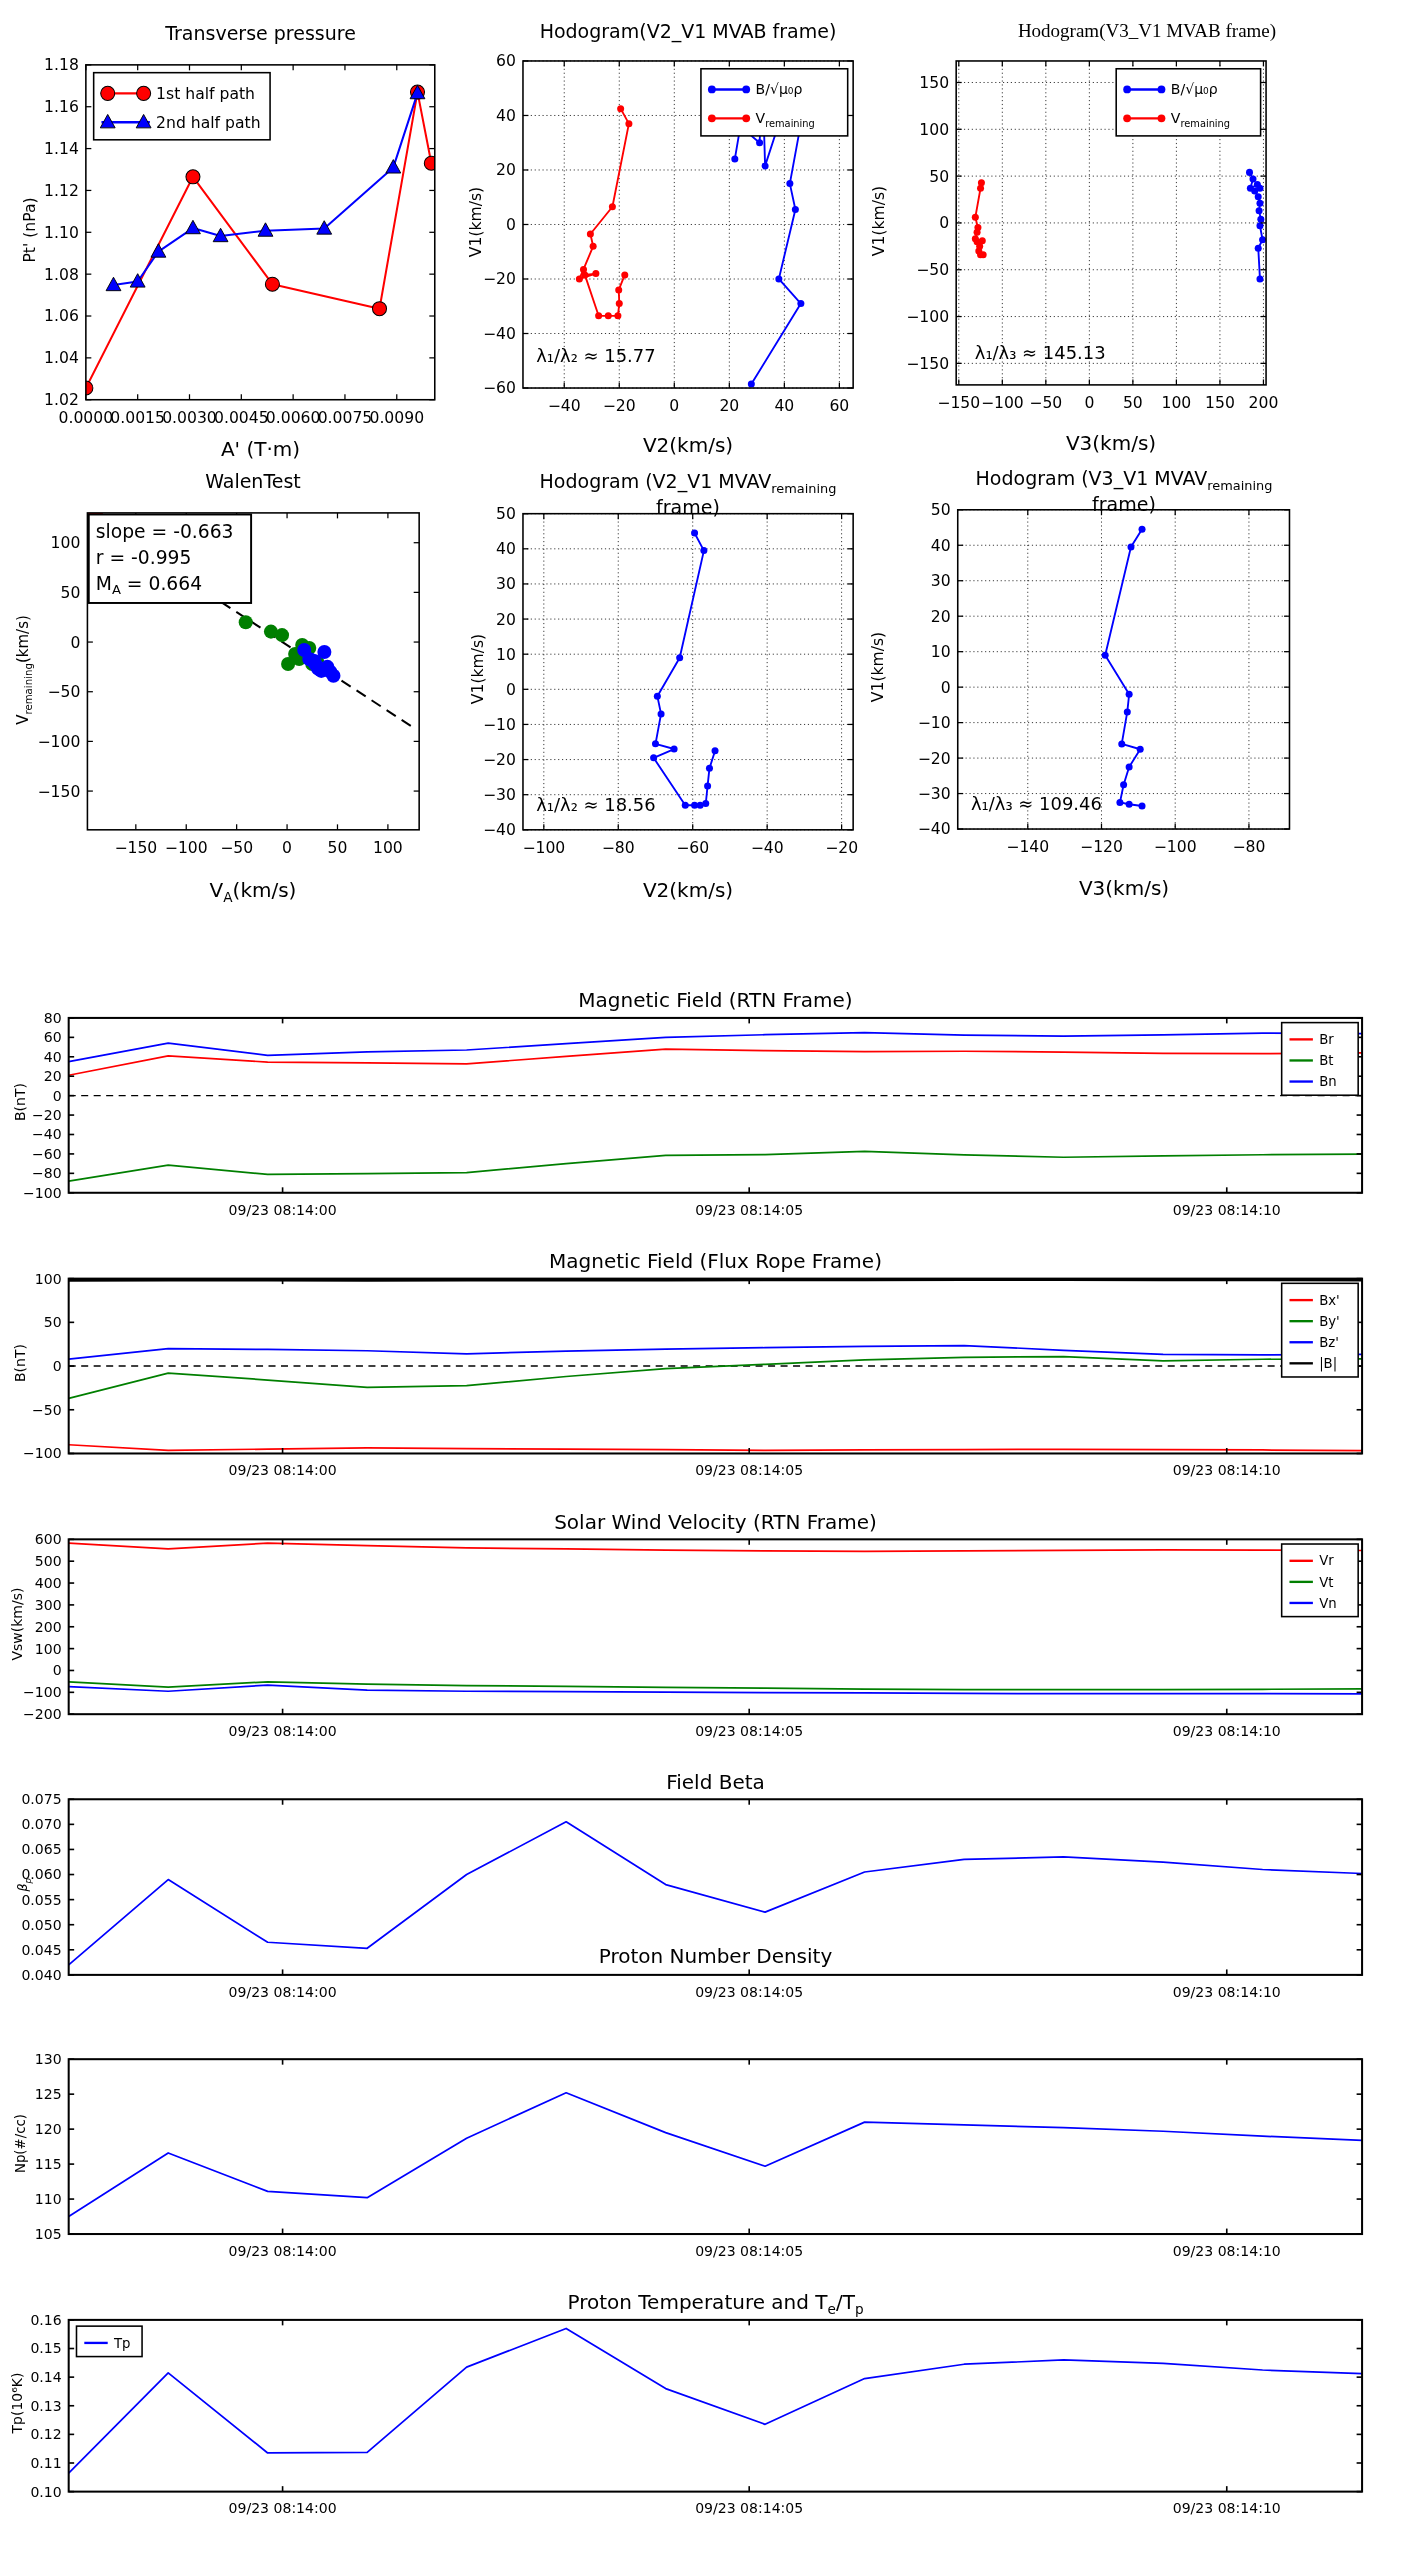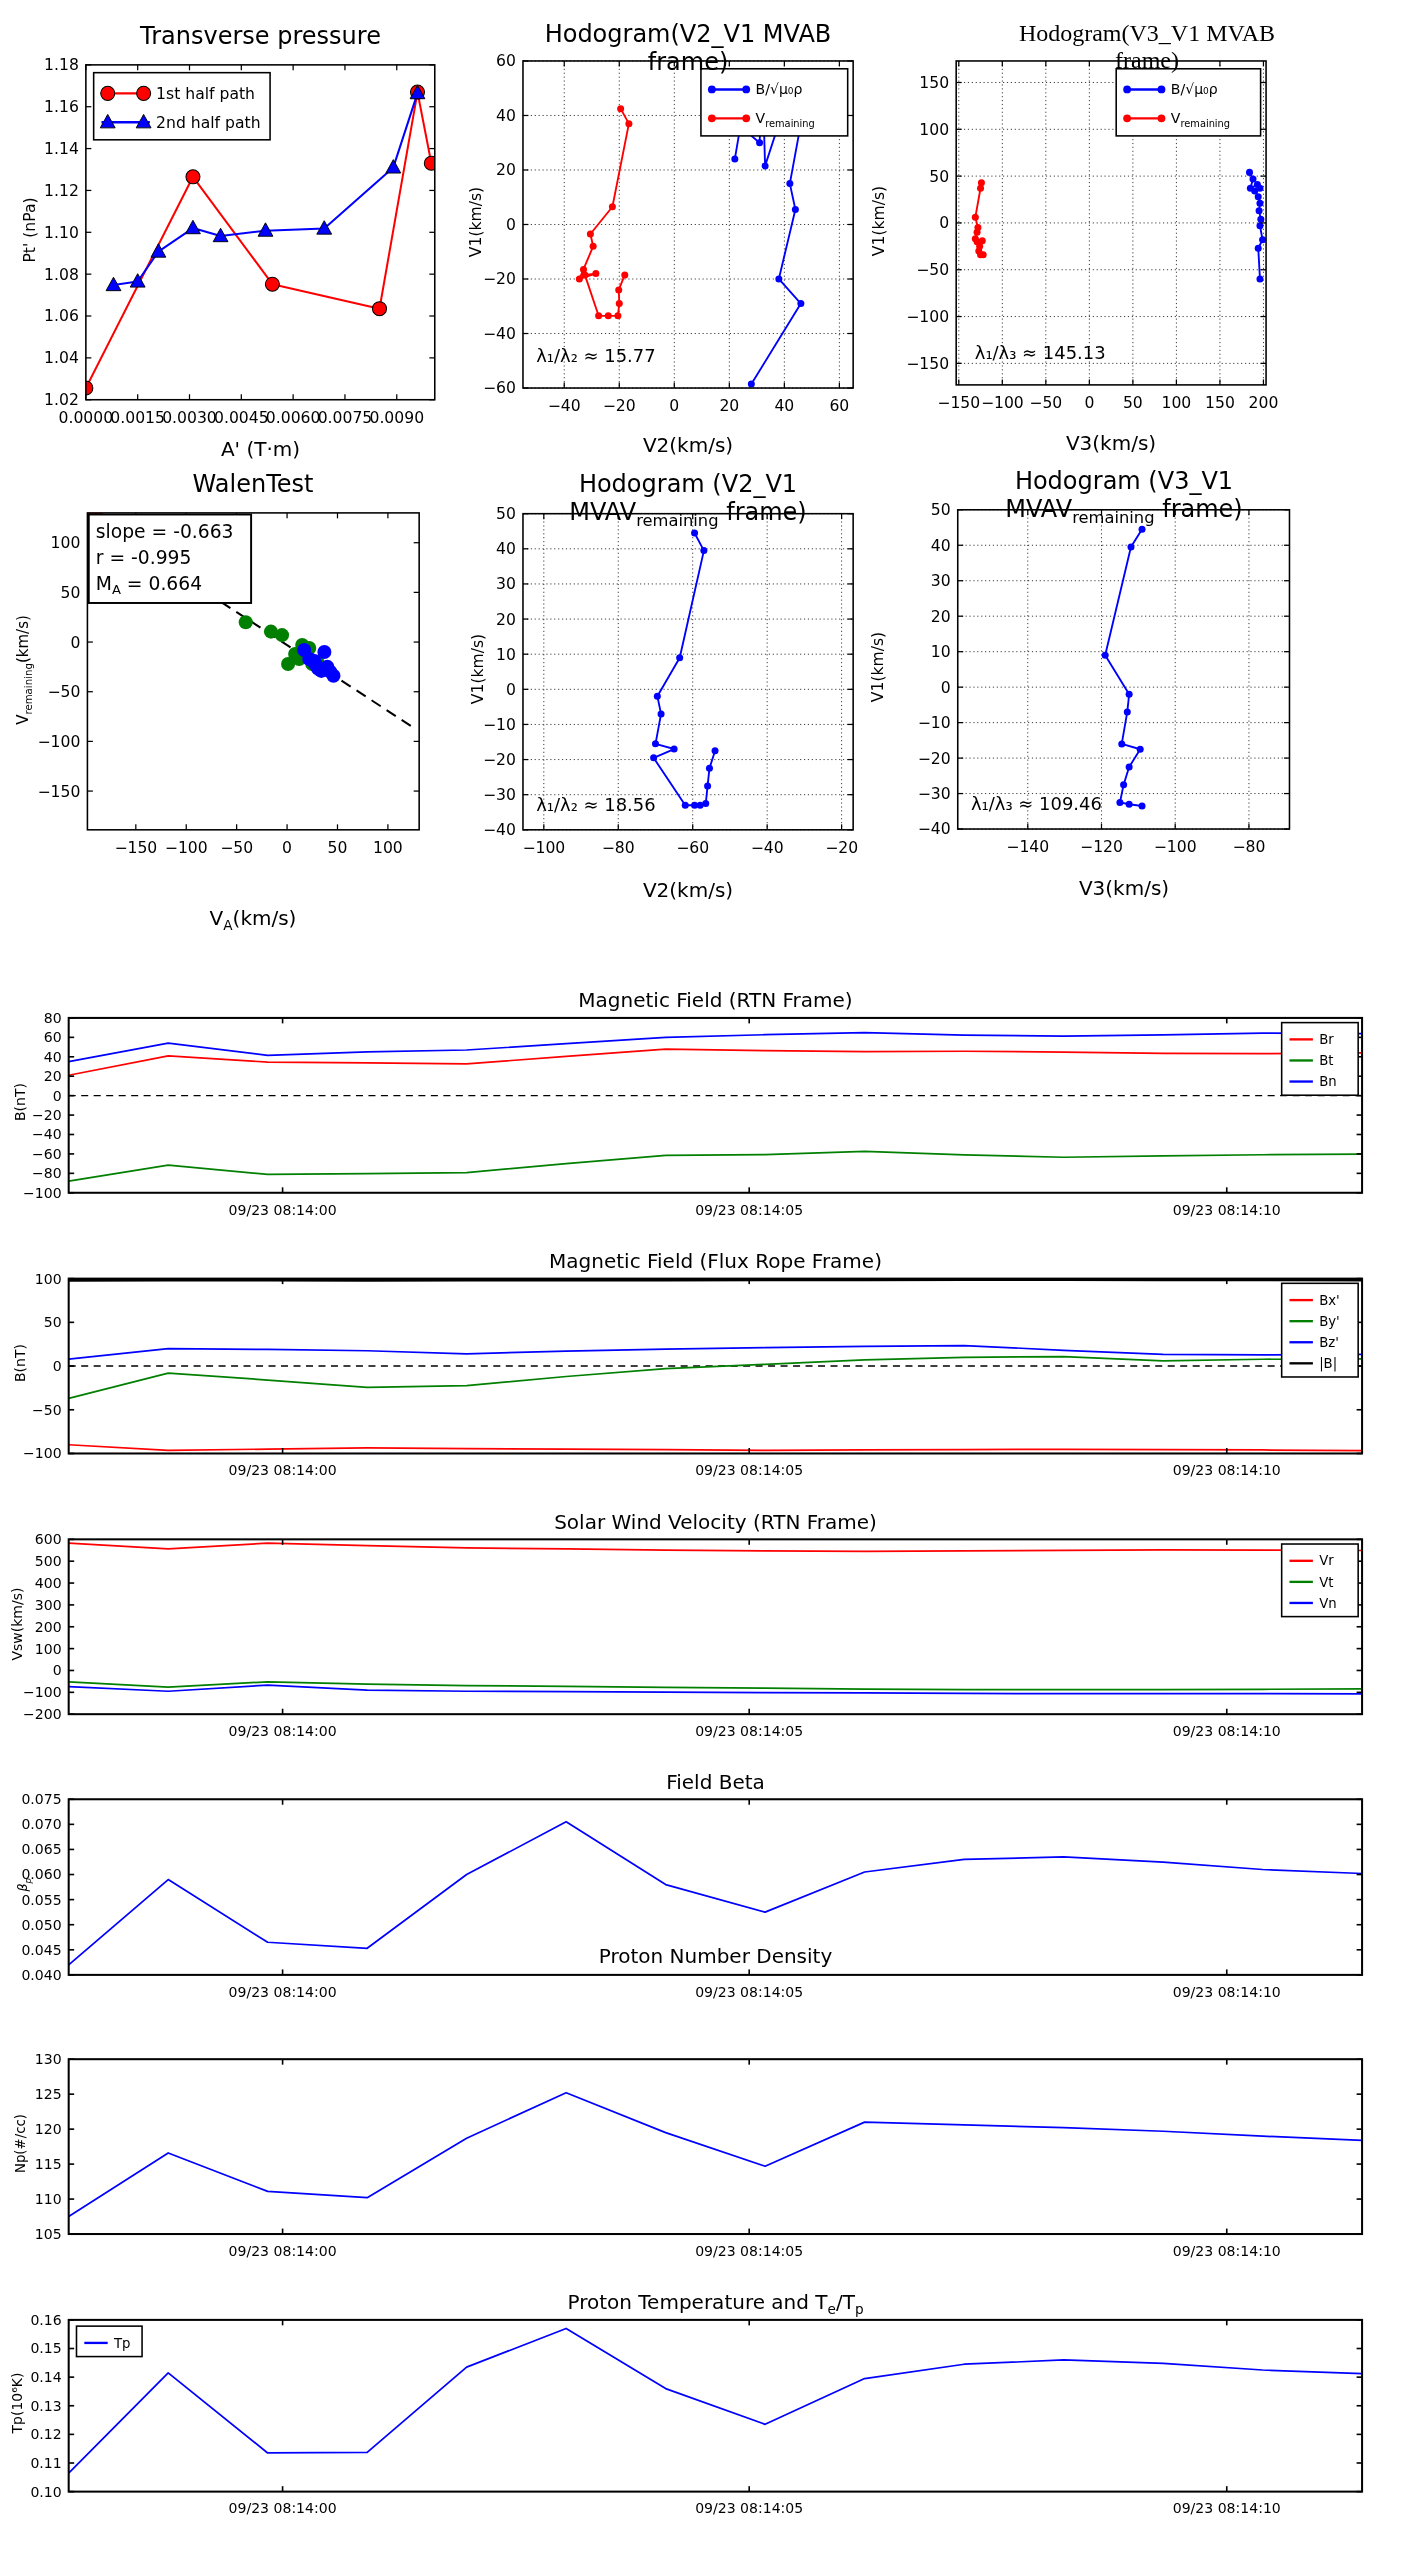--- a/index.html
+++ b/index.html
@@ -1,40 +1,40 @@
 <!DOCTYPE html>
 <html style="font-size:12.5px"><head>
 <meta charset="utf-8">
 <style>
   html,body{margin:0;padding:0;background:#fff;}
   #page{position:relative;width:1405px;height:2576px;background:#ffffff;
         font-family:"DejaVu Sans",sans-serif;color:#000;overflow:hidden;}
   #fig{position:absolute;left:0;top:0;}
   svg text{font-family:"DejaVu Sans",sans-serif;fill:#000;}
-  .title{position:absolute;text-align:center;font-size:24px;}
+  .title{position:absolute;text-align:center;font-size:19px;}
   .title.ts{font-size:20px;}
   .xlabel{position:absolute;text-align:center;font-size:20px;}
   .ylabel{position:absolute;width:250px;text-align:center;font-size:15.6px;transform:rotate(-90deg);}
   sub{font-size:68%;}
   .t0{left:86px;top:22px;width:349px;}
   .t1{left:523px;top:19.5px;width:330px;}
   .t2{left:992px;top:19.5px;width:310px;font-family:Liberation Serif, serif;}
   .t3{left:87px;top:470px;width:332px;}
   .t4{left:523px;top:470px;width:330px;}
   .t5{left:958px;top:467px;width:332px;}
   .t6{left:69px;top:988px;width:1293px;}
   .t7{left:69px;top:1249px;width:1293px;}
   .t8{left:69px;top:1510px;width:1293px;}
   .t9{left:69px;top:1770px;width:1293px;}
   .t10{left:69px;top:1944px;width:1293px;}
   .t11{left:69px;top:2290px;width:1293px;}
   .x0{left:86px;top:437px;width:349px;}
   .x1{left:523px;top:433px;width:330px;}
   .x2{left:956px;top:431px;width:310px;}
-  .x3{left:87px;top:878px;width:332px;margin-top:28px;}
+  .x3{left:87px;top:878px;width:332px;}
   .x4{left:523px;top:878px;width:330px;}
   .x5{left:958px;top:876px;width:332px;}
   .y0{left:-95px;top:221px;}
   .y1{left:351px;top:213px;}
   .y2{left:754px;top:212px;}
   .y3{left:-101px;top:660px;font-size:15px;}
   .y4{left:353px;top:660px;}
   .y5{left:753px;top:658px;}
   .y6{left:-105px;top:1094px;font-size:14px;}
   .y7{left:-105px;top:1355px;font-size:14px;}

